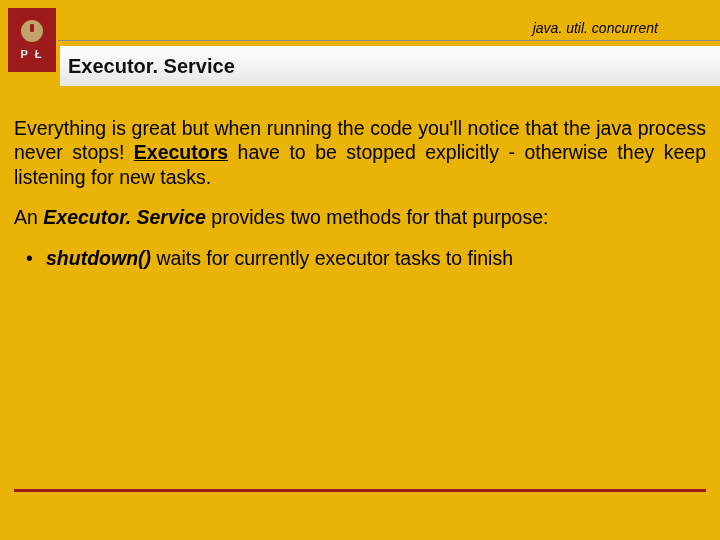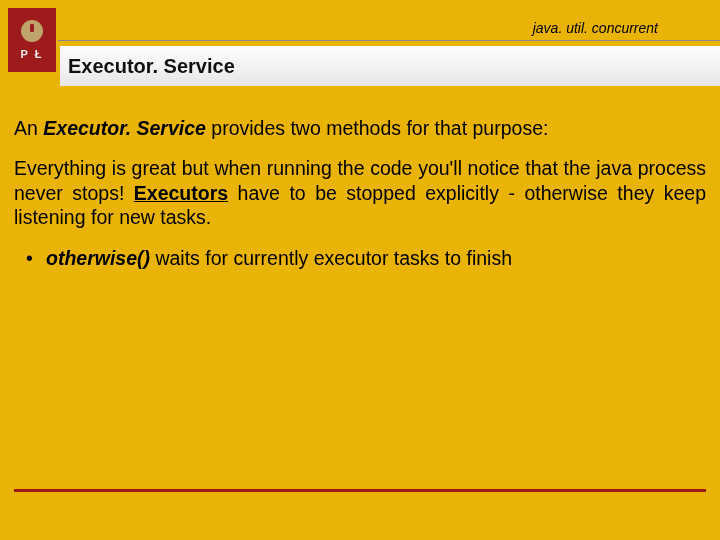--- a/index.html
+++ b/index.html
@@ -58,29 +58,29 @@
     </div>
 
     <div class="title-bar">
       <span class="title-text">Executor. Service</span>
     </div>
   </div>
 
   <div class="content">
 
     <p class="para">
-      <span>An </span><span class="bi">Executor. Service</span><span> provides two methods for that purpose:</span>
+      <span>Everything is great but when running the code you'll notice that the java process never stops! </span><span class="bu">Executors</span><span> have to be stopped explicitly - otherwise they keep listening for new tasks.</span>
     </p>
 
     <p class="para">
-      <span>Everything is great but when running the code you'll notice that the java process never stops! </span><span class="bu">Executors</span><span> have to be stopped explicitly - otherwise they keep listening for new tasks.</span>
+      <span>An </span><span class="bi">Executor. Service</span><span> provides two methods for that purpose:</span>
     </p>
 
     <div class="bullets">
       <div class="bullet">
-        <span class="bi">otherwise()</span><span> waits for currently executor tasks to finish</span>
+        <span class="bi">shutdown()</span><span> waits for currently executor tasks to finish</span>
       </div>
     </div>
 
   </div>
 
   <div class="footer-rule"></div>
 </div>
 
 </body></html>

